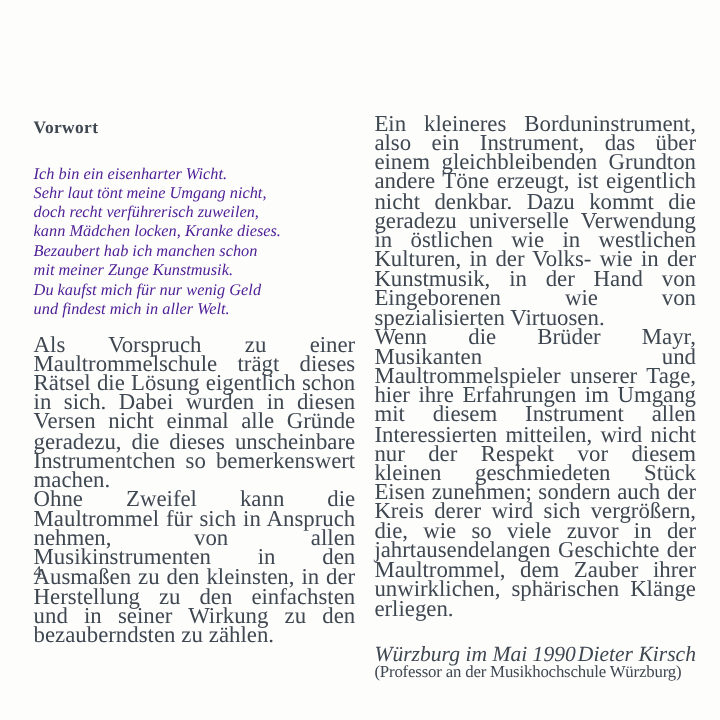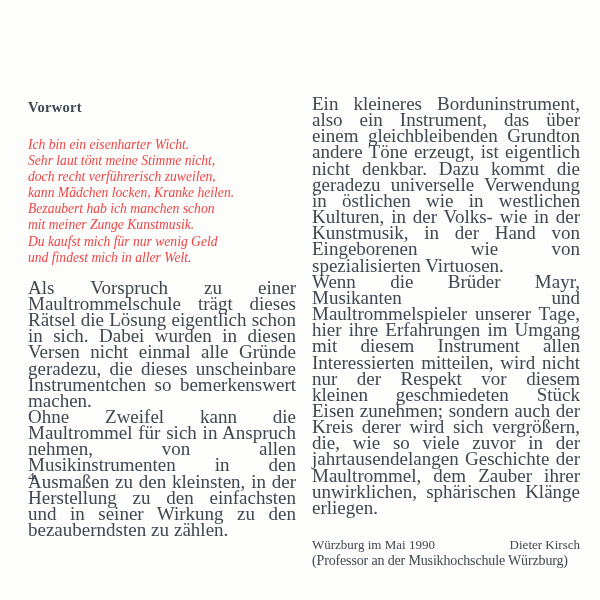--- a/index.html
+++ b/index.html
@@ -36,37 +36,38 @@
     font-weight: bold;
     letter-spacing: 0.3px;
     margin: 0 0 21px 0;
     line-height: 17px;
   }
   .poem {
     font-style: italic;
     font-size: 13.6px;
     line-height: 16.1px;
     margin: 0 0 14px 0;
-    color: #ef4444;
+    color: #4c1d95;
   }
   .para {
     font-size: 19px;
     line-height: 16.15px;
     text-align: justify;
     margin: 0;
     hyphens: manual;
     -webkit-hyphens: manual;
     word-spacing: 0.2px;
   }
   .signature-row {
     display: flex;
     justify-content: space-between;
-    font-size: 13px;
+    font-size: 18px;
     line-height: 16.15px;
     margin-top: 21px;
+    font-style: italic;
   }
   .signature-title {
     font-size: 14px;
     line-height: 16.15px;
     letter-spacing: -0.15px;
     white-space: nowrap;
   }
   .page-number {
     position: absolute;
     left: 28px;
@@ -77,23 +78,23 @@
 </head>
 <body style="color: rgb(63, 71, 81); background: rgb(253, 253, 252);">
 
 <div class="page">
 
   <div class="col col-left">
     <h1 class="heading">Vorwort</h1>
 
     <div class="poem">
         <div>Ich bin ein eisenharter Wicht.</div>
-        <div>Sehr laut tönt meine Stimme nicht,</div>
+        <div>Sehr laut tönt meine Umgang nicht,</div>
         <div>doch recht verführerisch zuweilen,</div>
-        <div>kann Mädchen locken, Kranke heilen.</div>
+        <div>kann Mädchen locken, Kranke dieses.</div>
         <div>Bezaubert hab ich manchen schon</div>
         <div>mit meiner Zunge Kunstmusik.</div>
         <div>Du kaufst mich für nur wenig Geld</div>
         <div>und findest mich in aller Welt.</div>
       </div>
 
     <p class="para">Als Vorspruch zu einer Maultrommelschule trägt dieses Rätsel die Lösung eigentlich schon in sich. Dabei wurden in diesen Versen nicht einmal alle Gründe geradezu, die dieses un­scheinbare Instrumentchen so bemerkenswert machen.</p>
 
     <p class="para">Ohne Zweifel kann die Maultrommel für sich in Anspruch nehmen, von allen Musikinstrumen­ten in den Ausmaßen zu den kleinsten, in der Herstellung zu den einfachsten und in seiner Wirkung zu den bezauberndsten zu zählen.</p>
   </div>

